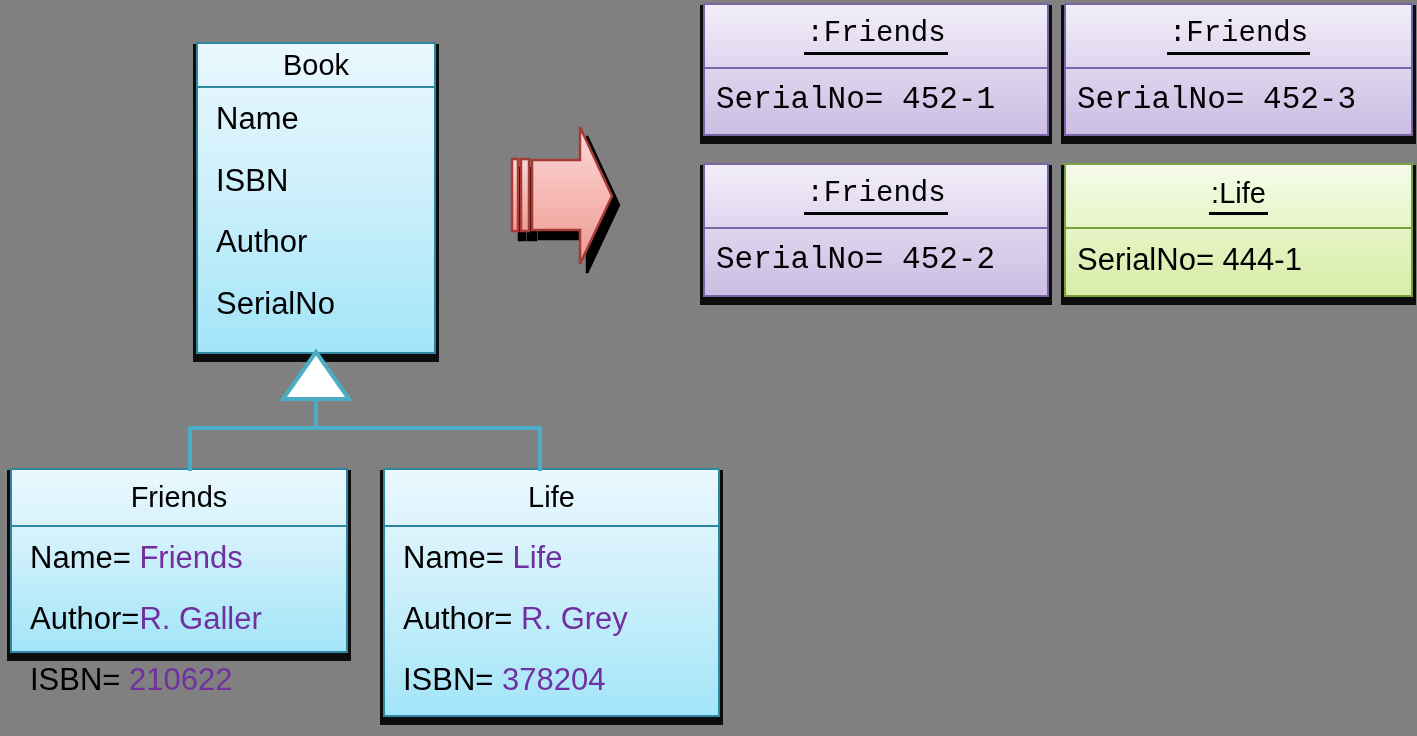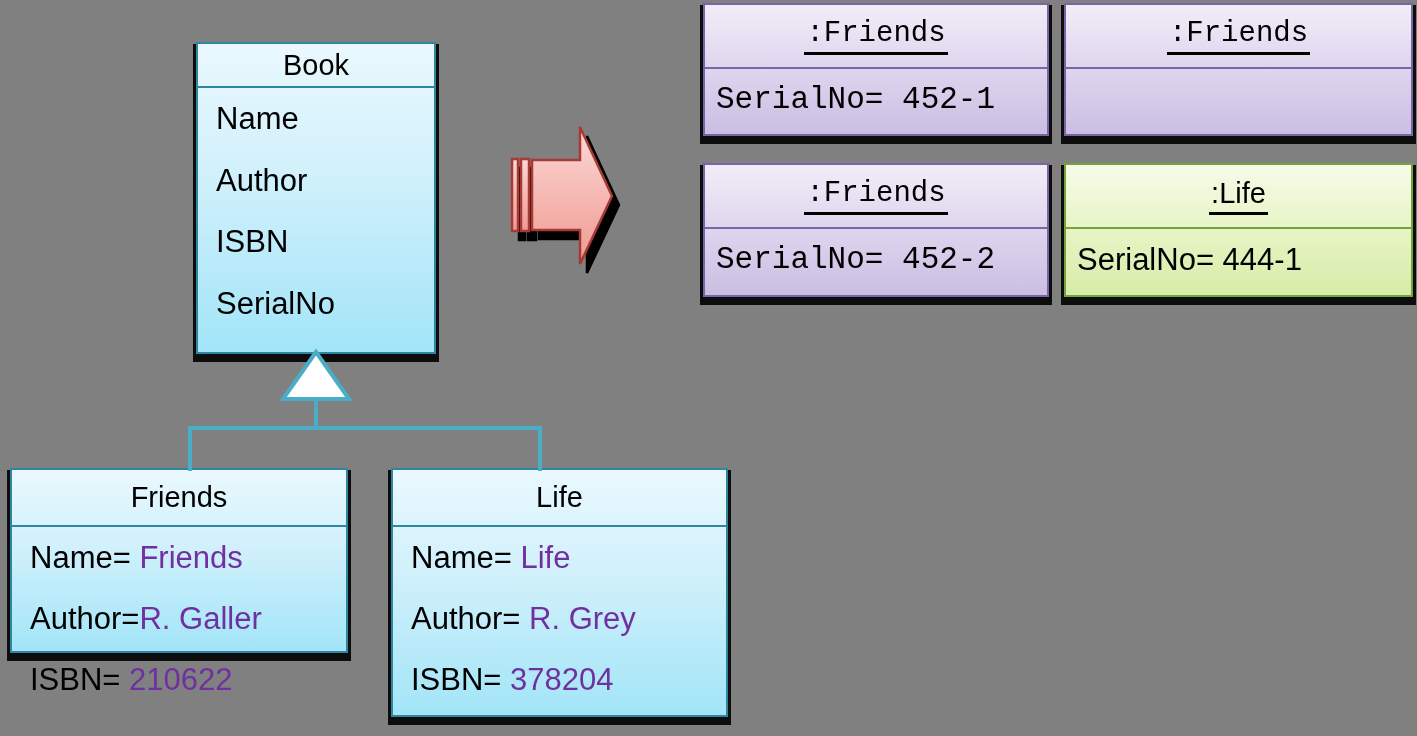--- a/index.html
+++ b/index.html
@@ -31,21 +31,21 @@
 
   
   #book-box{left:196px;top:42px;width:240px;height:312px;}
   #book-box .title{height:44px;}
   #book-box .body{height:247px;}
 
   #friends-box{left:10px;top:468px;width:338px;height:185px;}
   #friends-box .title{height:57px;}
   #friends-box .body{height:184px;}
 
-  #life-box{left:383px;top:468px;width:337px;height:249px;margin-left:8px;}
+  #life-box{left:383px;top:468px;width:337px;height:249px;}
   #life-box .title{height:57px;}
   #life-box .body{height:184px;}
 
   
   .ibox .title{height:64px;}
   .ibox .body{height:61px;}
   .ibox .row{padding-left:11px;}
   #inst-1{left:703px;top:3px;width:346px;height:133px;}
   #inst-2{left:1064px;top:3px;width:349px;height:133px;}
   #inst-3{left:703px;top:163px;width:346px;height:134px;}
@@ -56,22 +56,22 @@
 </style>
 </head>
 <body>
 
 <div id="canvas">
 
   <div id="book-box" class="dbox blue">
     <div class="title">Book</div>
     <div class="body">
       <div class="row">Name</div>
+      <div class="row">ISBN</div>
       <div class="row">Author</div>
-      <div class="row">ISBN</div>
       <div class="row">SerialNo</div>
     </div>
   </div>
 
   <div id="friends-box" class="dbox blue">
     <div class="title">Friends</div>
     <div class="body">
       <div class="row"><span>Name= </span><span class="val">Friends</span></div>
       <div class="row"><span>Author=</span><span class="val">R. Galler</span></div>
       <div class="row"><span>ISBN= </span><span class="val">210622</span></div>
@@ -93,20 +93,23 @@
       </div>
     <div class="body">
       <div class="row">SerialNo= 452-1</div>
     </div>
   </div>
 
   <div id="inst-2" class="dbox ibox purple">
     <div class="title">
         <span class="u">:Friends</span>
       </div>
+    <div class="body">
+      <div class="row">SerialNo= 452-3</div>
+    </div>
   </div>
 
   <div id="inst-3" class="dbox ibox purple">
     <div class="title">
         <span class="u">:Friends</span>
       </div>
     <div class="body">
       <div class="row">SerialNo= 452-2</div>
     </div>
   </div>

